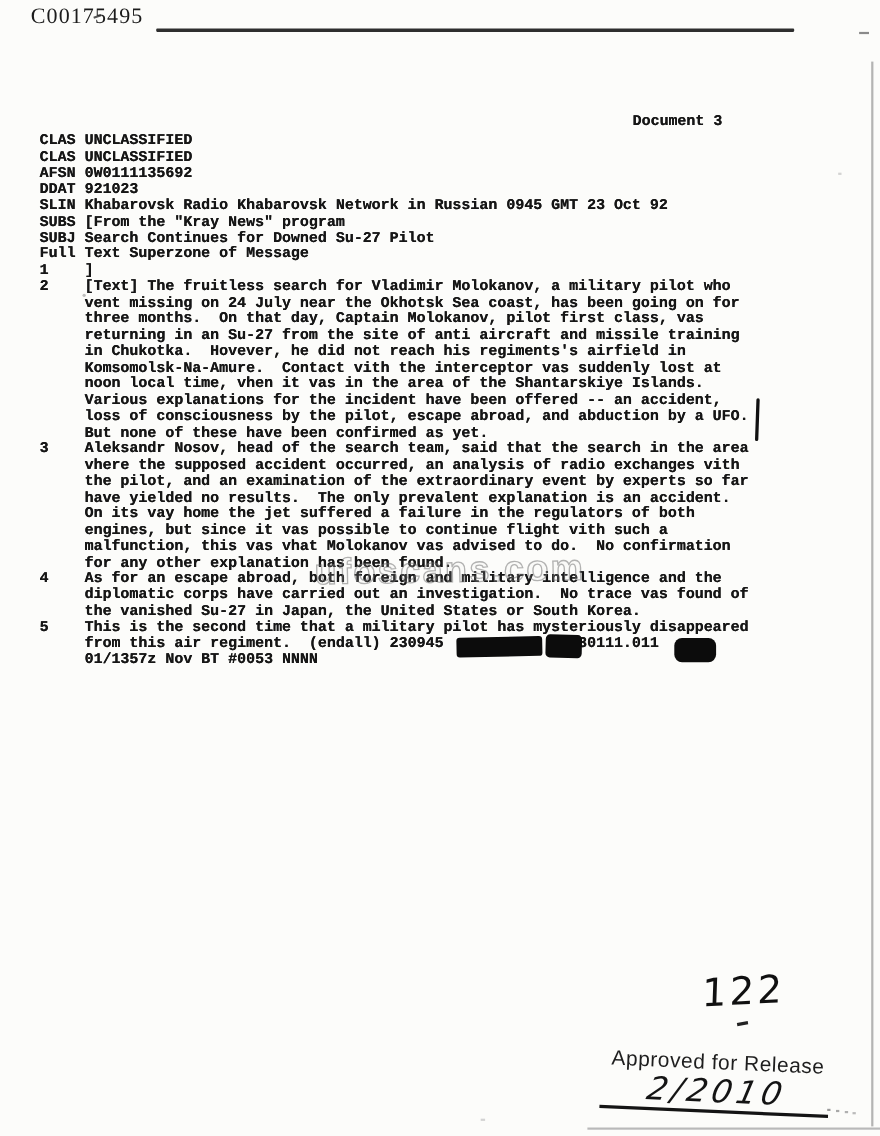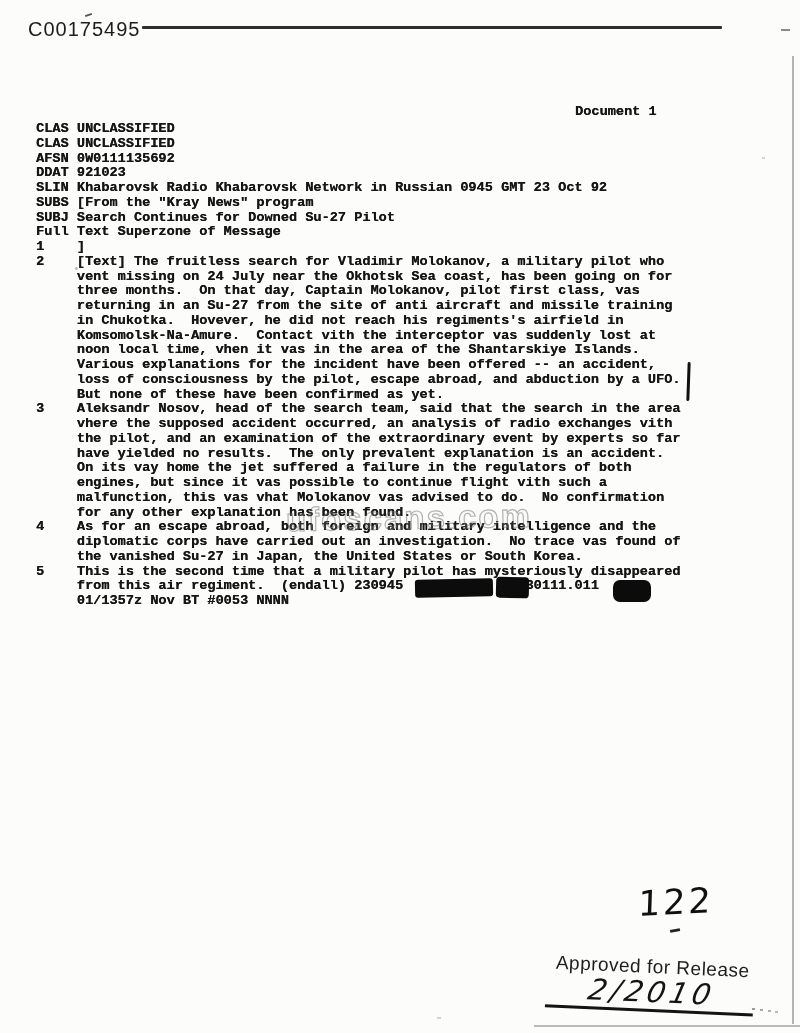--- a/index.html
+++ b/index.html
@@ -7,22 +7,22 @@
     width:800px; height:1033px;
     position:relative;
     background:#fcfcfa;
     overflow:hidden;
     font-family:"Liberation Mono", monospace;
   }
   .abs { position:absolute; }
 
   
   .scan-id {
-    left:28px; top:18px;
-    font-family:Liberation Sans, sans-serif;
+    left:28px; top:4px;
+    font-family:Liberation Serif, serif;
     font-size:20px; letter-spacing:1px;
     color:#1c1c1c;
   }
   .rule-top { left:142px; top:26px; width:580px; height:2.5px; background:#2e2e2e; border-radius:1px; }
   .rule-top-tick { left:781px; top:29px; width:9px; height:2px; background:#8a8a8a; }
   .corner-tick { left:85px; top:14px; width:7px; height:2px; background:#555; transform:rotate(-18deg); }
 
   
   .typewriter {
     font-family:"Liberation Mono", monospace;
@@ -93,21 +93,21 @@
   .speck3 { left:437px; top:1017px; width:4px; height:2px; background:#c2c2c2; opacity:0.7; }
 </style>
 </head>
 <body>
 
 <div class="abs corner-tick"></div>
 <div class="abs scan-id">C00175495</div>
 <div class="abs rule-top"></div>
 <div class="abs rule-top-tick"></div>
 
-<div class="abs typewriter doc-label">Document 1</div>
+<div class="abs typewriter doc-label">Document 3</div>
 
 <pre class="abs typewriter body-text">CLAS UNCLASSIFIED
 CLAS UNCLASSIFIED
 AFSN 0W0111135692
 DDAT 921023
 SLIN Khabarovsk Radio Khabarovsk Network in Russian 0945 GMT 23 Oct 92
 SUBS [From the "Kray News" program
 SUBJ Search Continues for Downed Su-27 Pilot
 Full Text Superzone of Message
 1    ]

